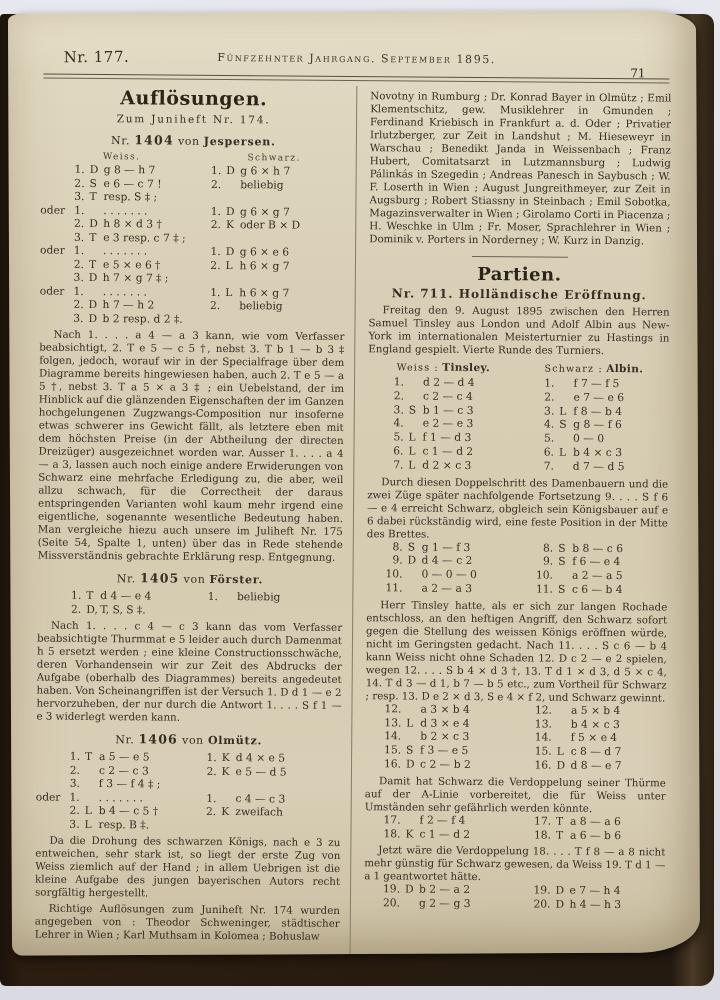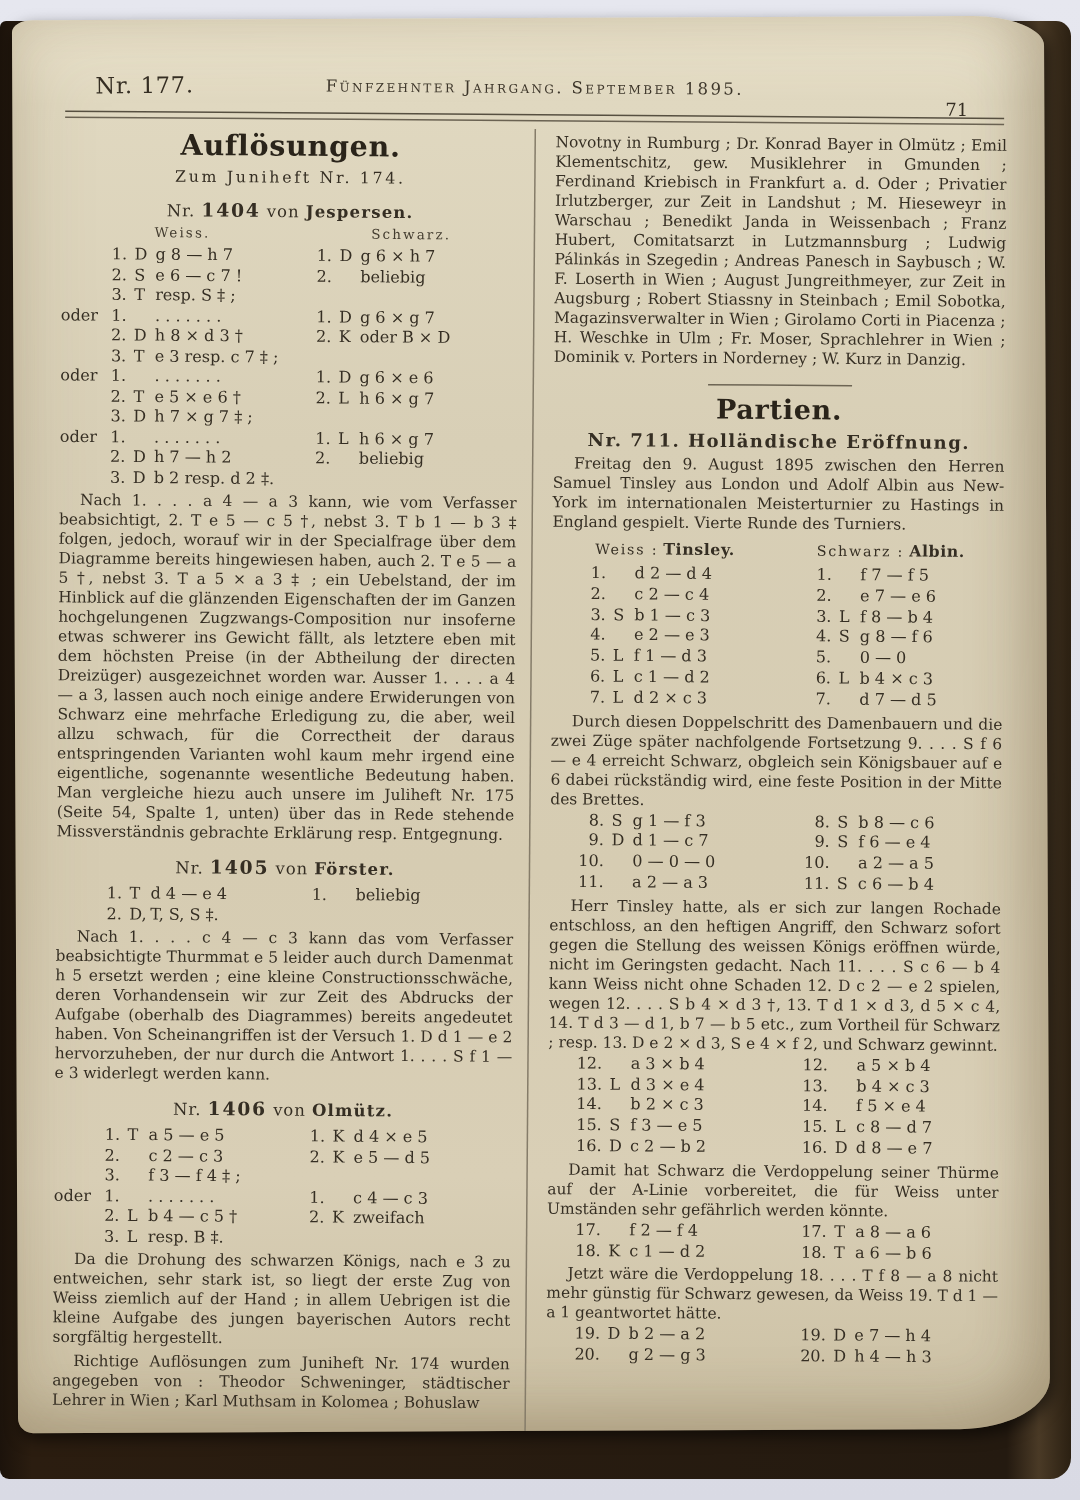--- a/index.html
+++ b/index.html
@@ -34,21 +34,21 @@
   .prob-hdr .num{font-weight:bold;font-size:12.5px;letter-spacing:1.2px;margin-top:40px;}
   .prob-hdr .auth{font-weight:bold;letter-spacing:.8px;}
   .colheads{display:flex;font-size:9px;letter-spacing:1.4px;color:#433c2f;margin:0 0 2px;}
   .colheads .cw{width:53%;text-align:center;}
   .colheads .cb{width:47%;text-align:center;}
   
   .mvtab{margin:0 0 2px;}
   .mvrow{display:flex;font-size:10.7px;line-height:13.5px;}
   .whalf{display:flex;width:53%;}
   .bhalf{display:flex;width:47%;}
-  .pre{width:25px;text-align:center;}
+  .pre{width:25px;}
   .n{width:19px;text-align:right;}
   .p{width:13px;margin-left:5px;}
   .m{flex:1;margin-left:1px;white-space:nowrap;}
   .game .whalf{padding-left:17px;}
   .game .mvrow{line-height:13.8px;}
   
   .para{font-size:10.3px;line-height:13px;text-align:justify;text-indent:14px;margin:3px 0 0;}
   .para.noindent{text-indent:0;}
   .midrule{width:96px;border-top:1px solid #6d6554;margin:10px auto 6px;}
   .part-title{text-align:center;font-size:18px;font-weight:bold;letter-spacing:.5px;margin:4px 0 3px;color:#2a241a;}
@@ -497,21 +497,21 @@
               <div class="bhalf">
                 <span class="n">8.</span>
                 <span class="p">S</span>
                 <span class="m">b 8 — c 6</span>
               </div>
             </div>
               <div class="mvrow">
               <div class="whalf">
                 <span class="n">9.</span>
                 <span class="p">D</span>
-                <span class="m">d 1 — c 7</span>
+                <span class="m">d 4 — c 2</span>
               </div>
               <div class="bhalf">
                 <span class="n">9.</span>
                 <span class="p">S</span>
                 <span class="m">f 6 — e 4</span>
               </div>
             </div>
               <div class="mvrow">
               <div class="whalf">
                 <span class="n">10.</span>

